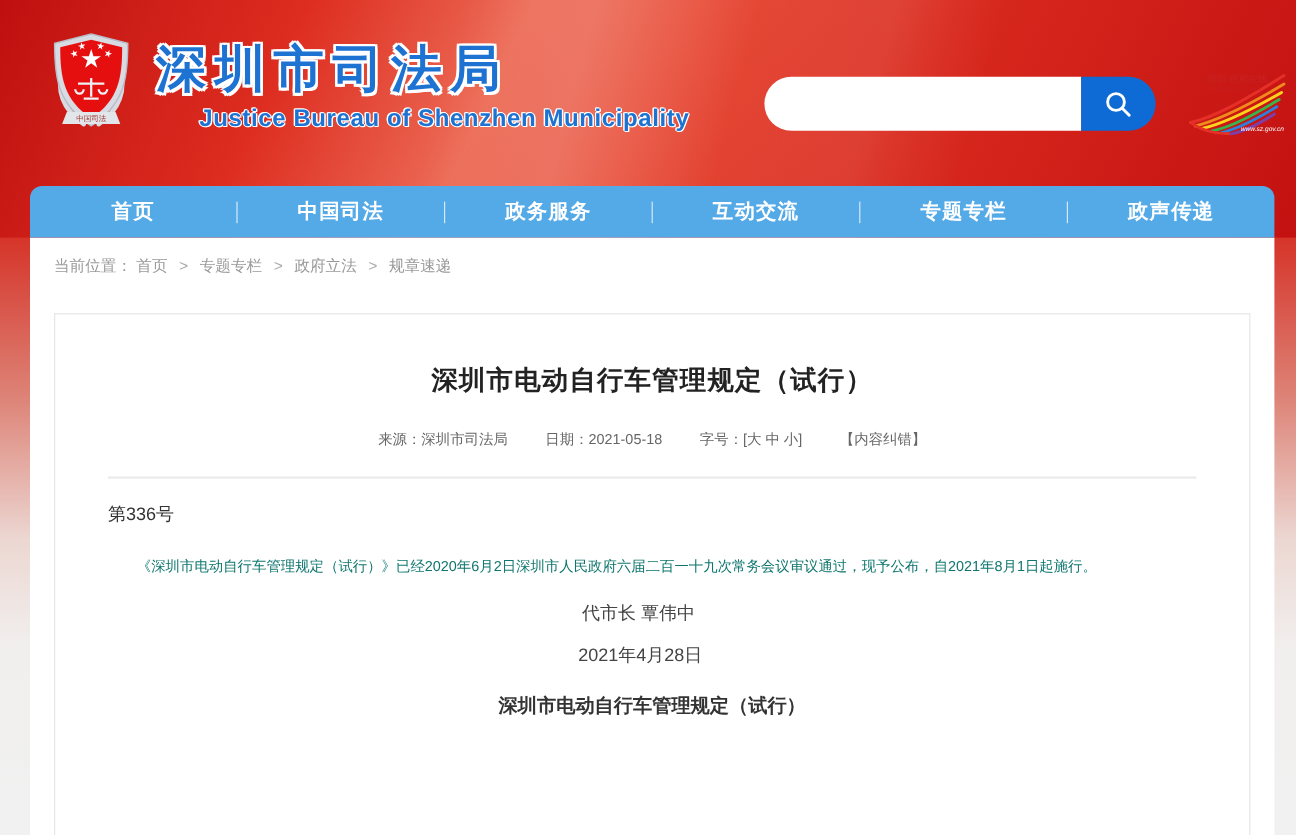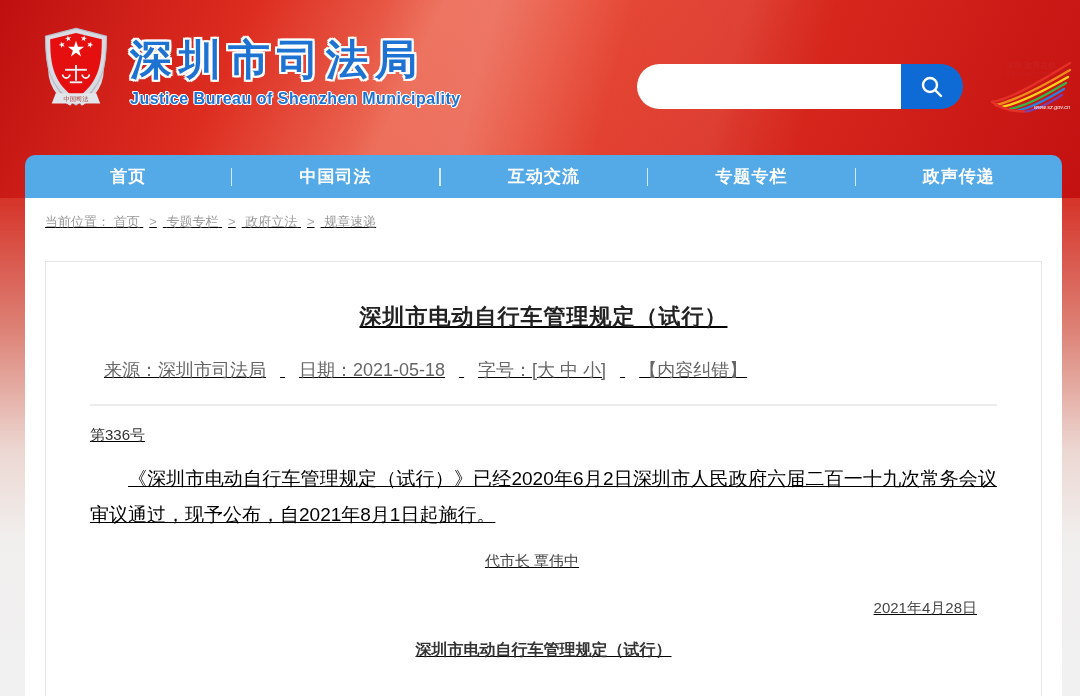--- a/index.html
+++ b/index.html
@@ -8,50 +8,50 @@
     background:linear-gradient(180deg,#c81313 0px,#d6352a 200px,#dd8276 330px,#ecd7d2 450px,#f1efee 540px,#f1f1f1 696px);}
   
   .header-red{position:absolute;left:0;top:0;width:1080px;height:198px;
     background:linear-gradient(115deg,#bf1010 0%,#dd2d20 22%,#ec6a55 38%,#e8503c 50%,#d92a1e 68%,#c31111 100%);}
   .header-red::after{content:"";position:absolute;inset:0;
     background:linear-gradient(105deg,transparent 34%,rgba(255,255,255,.14) 44%,transparent 56%,rgba(255,255,255,.08) 66%,transparent 74%);}
   .logo-block{position:absolute;left:36px;top:26px;display:flex;align-items:center;z-index:3;cursor:pointer;}
   .emblem{width:80px;height:86px;margin-right:14px;}
   .site-title{color:#1e73d2;font-weight:bold;font-size:42px;letter-spacing:7px;line-height:48px;margin-top:6px;
     text-shadow:2px 0 0 #fff,-2px 0 0 #fff,0 2px 0 #fff,0 -2px 0 #fff,2px 2px 0 #fff,-2px -2px 0 #fff,2px -2px 0 #fff,-2px 2px 0 #fff;}
-  .site-sub{color:#1e73d2;font-weight:bold;font-size:16px;letter-spacing:.5px;margin-top:6px;
-    text-shadow:1px 0 0 #fff,-1px 0 0 #fff,0 1px 0 #fff,0 -1px 0 #fff,1px 1px 0 #fff,-1px -1px 0 #fff;}
+  .site-sub{color:#1e73d2;font-weight:bold;font-size:20px;letter-spacing:.5px;margin-top:6px;
+    text-shadow:1px 0 0 #fff,-1px 0 0 #fff,0 1px 0 #fff,0 -1px 0 #fff,1px 1px 0 #fff,-1px -1px 0 #fff;margin-left:36px;}
   .search-wrap{position:absolute;left:637px;top:64px;height:45px;display:flex;z-index:3;}
   .search-input{width:264px;height:45px;border:none;outline:none;background:#fff;
     border-radius:23px 0 0 23px;padding:0 16px;font-size:16px;box-sizing:border-box;}
   .search-btn{width:62px;height:45px;border:none;background:#0e6bd6;border-radius:0 23px 23px 0;
     display:flex;align-items:center;justify-content:center;cursor:pointer;}
   .sz-logo{position:absolute;left:984px;top:58px;z-index:3;cursor:pointer;}
   
   .navbar{position:absolute;left:25px;top:155px;width:1037px;height:43px;z-index:4;
     background:#54a9e7;border-radius:10px 10px 0 0;display:flex;align-items:center;}
   .nav-item{flex:1;text-align:center;color:#fff;font-size:17px;font-weight:600;letter-spacing:1px;cursor:pointer;line-height:43px;}
   .nav-sep{width:1px;height:18px;background:rgba(255,255,255,.75);}
   
-  .sheet{position:absolute;left:25px;top:198px;width:1037px;height:498px;background:#fff;z-index:2;text-decoration:underline;}
+  .sheet{position:absolute;left:25px;top:198px;width:1037px;height:498px;background:#fff;z-index:2;}
   .breadcrumb{padding:15px 20px 0 20px;font-size:13px;color:#999;}
   .breadcrumb a{color:#999;text-decoration:none;cursor:pointer;}
   .crumb-sep{margin:0 6px;color:#aaa;}
   .article-card{margin:30px 20px 0 20px;background:#fff;border:1px solid #e6e6e6;
     height:600px;padding:0 44px;box-sizing:border-box;overflow:hidden;}
   .doc-title{margin-top:40px;text-align:center;font-size:22px;font-weight:bold;color:#222;letter-spacing:1px;}
-  .doc-meta{margin-top:26px;font-size:18px;color:#666;}
+  .doc-meta{margin-top:26px;text-align:center;font-size:12px;color:#666;}
   .doc-meta span{margin:0 14px;}
   .doc-meta .clickable{cursor:pointer;}
   .meta-divider{margin-top:22px;border:none;border-top:2px solid #ececec;}
   .order-title{margin-top:34px;text-align:center;font-size:15px;font-weight:bold;color:#333;}
   .order-number{margin-top:20px;text-align:left;font-size:15px;color:#333;}
-  .doc-paragraph{margin-top:16px;font-size:19px;color:#000000;line-height:36px;text-indent:2em;text-align:justify;}
+  .doc-paragraph{margin-top:16px;font-size:12px;color:#0f766e;line-height:36px;text-indent:2em;text-align:justify;}
   .doc-signer{margin-top:12px;text-align:center;font-size:15px;color:#444;padding-right:23px;}
-  .doc-sign-date{margin-top:28px;text-align:right;font-size:15px;color:#444;padding-right:20px;}
+  .doc-sign-date{margin-top:16px;text-align:center;font-size:15px;color:#444;padding-right:20px;}
   .body-heading{margin-top:22px;text-align:center;font-size:16px;font-weight:bold;color:#333;}
 </style>
 </head>
 <body>
 
 <div class="page">
 
   <div class="header-red"></div>
 
   <div class="logo-block">
@@ -109,20 +109,21 @@
       <text x="22" y="18" font-size="5" fill="#c81f1f">SHENZHEN CHINA</text>
       <text x="50" y="51" font-size="5.5" fill="#ffffff" font-style="italic">www.sz.gov.cn</text>
     </svg>
   </div>
 
   <div class="navbar">
     <div class="nav-item">首页</div>
     <div class="nav-sep"></div>
     <div class="nav-item">中国司法</div>
     <div class="nav-sep"></div>
+    <div class="nav-item">政务服务</div>
     <div class="nav-sep"></div>
     <div class="nav-item">互动交流</div>
     <div class="nav-sep"></div>
     <div class="nav-item">专题专栏</div>
     <div class="nav-sep"></div>
     <div class="nav-item">政声传递</div>
   </div>
 
   <div class="sheet">
 

